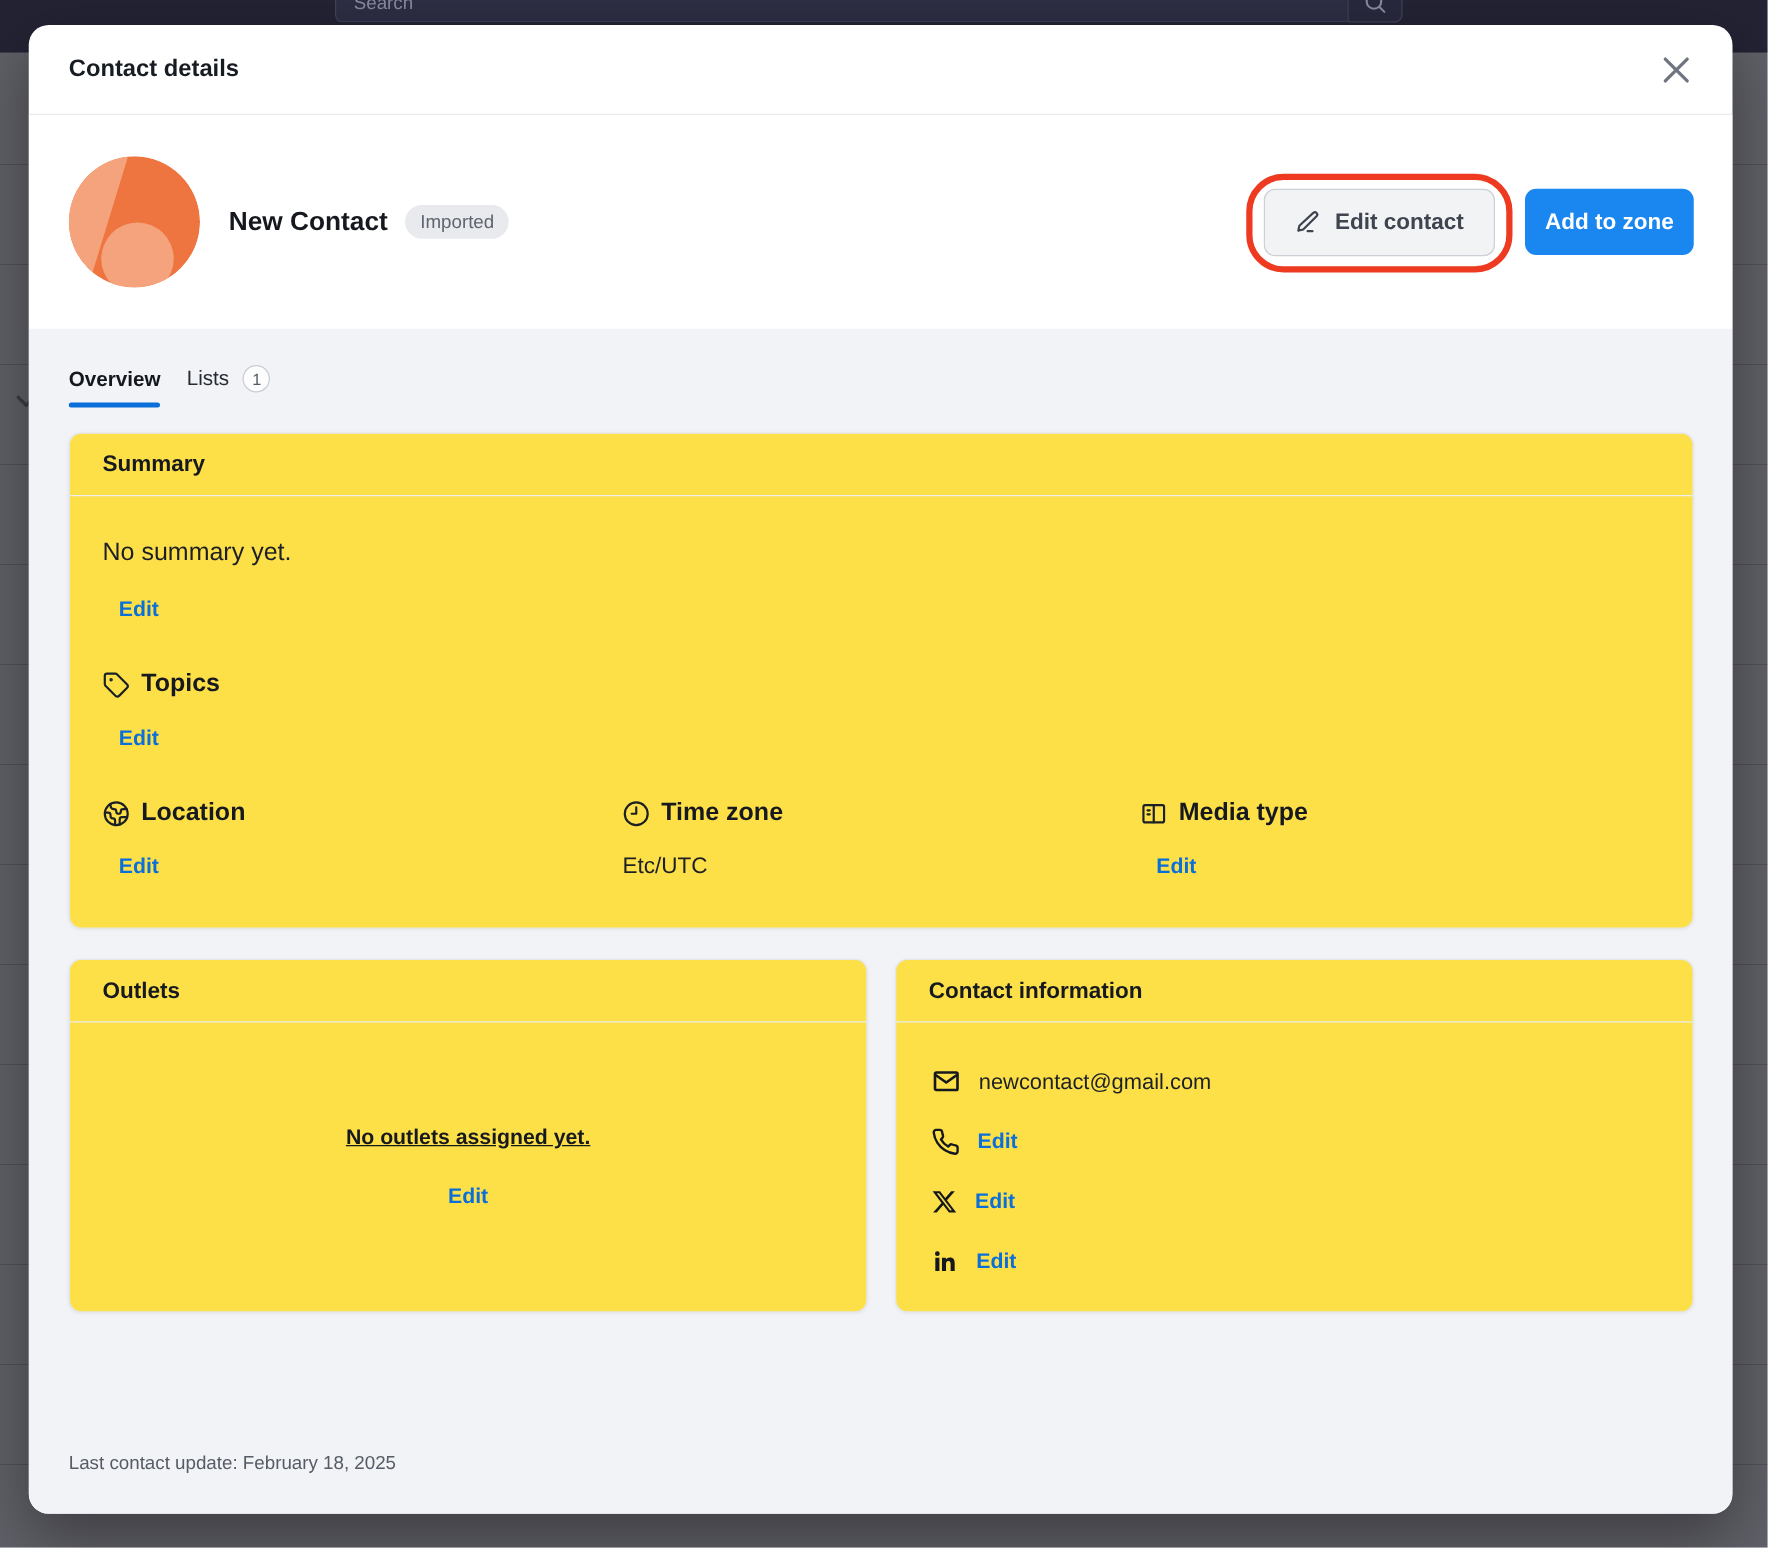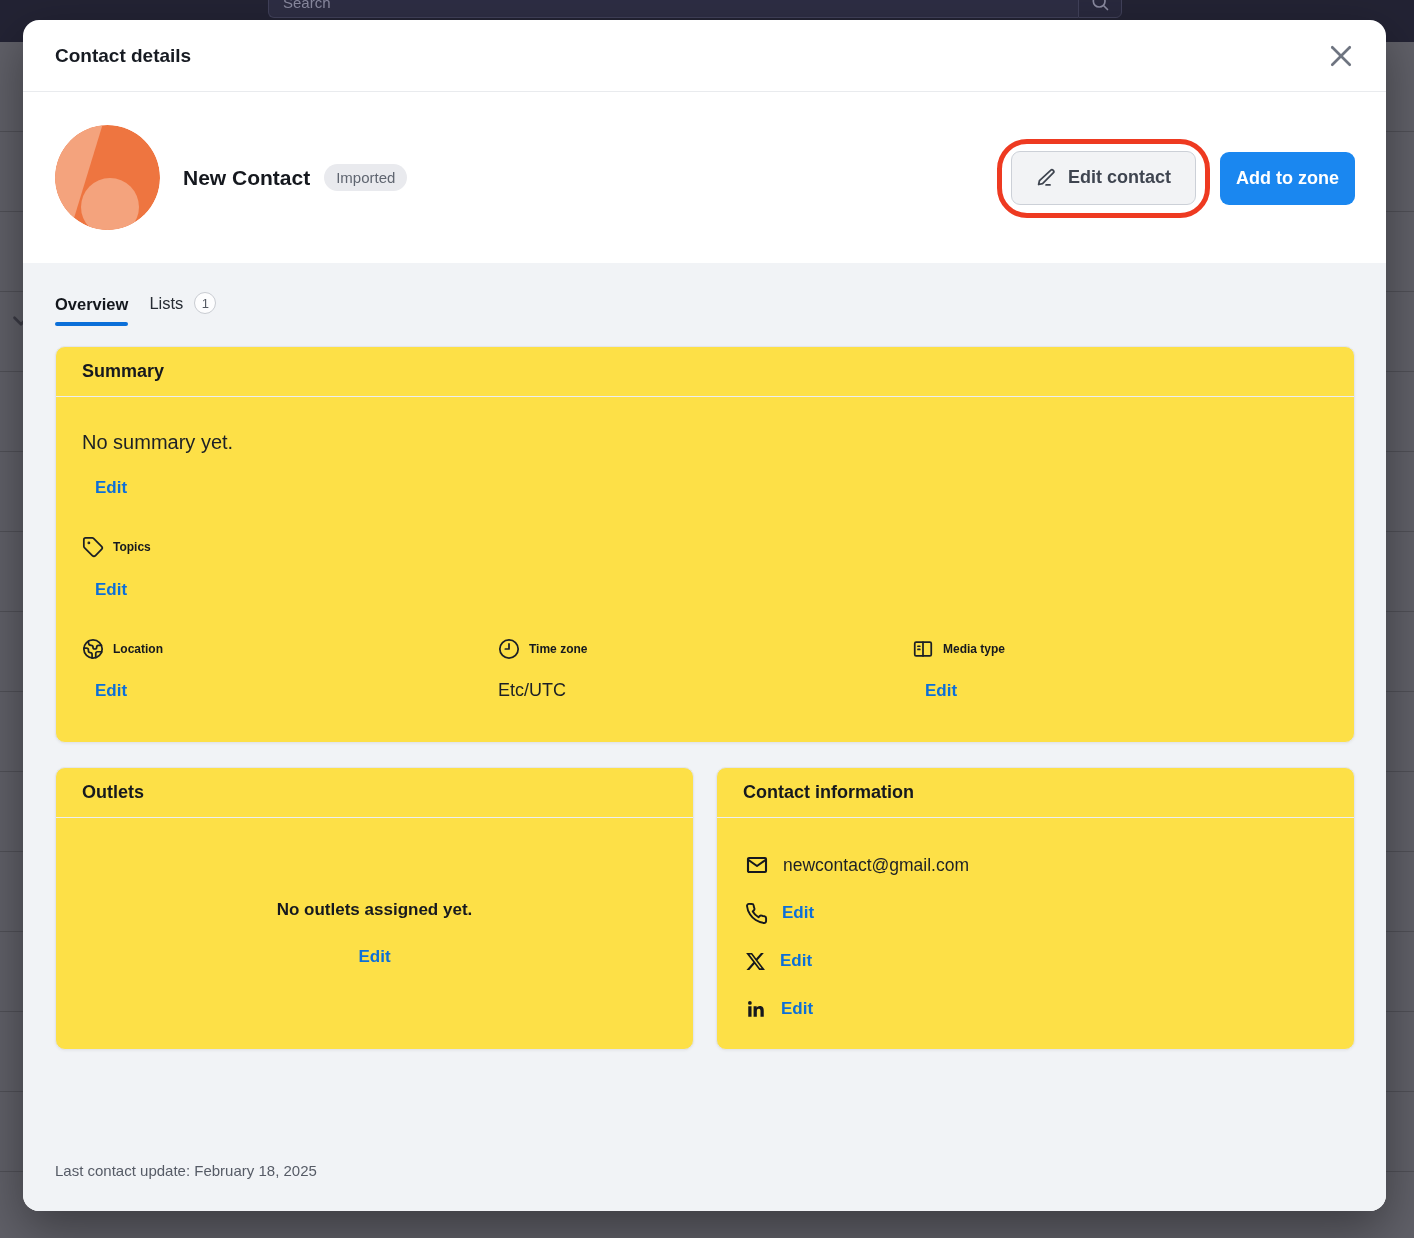--- a/index.html
+++ b/index.html
@@ -57,21 +57,21 @@
   .close-btn { width: 30px; height: 30px; color: #6e7480; cursor: pointer; display:flex; align-items:center; justify-content:center; background:none; border:none; }
 
   .hero { height: 171px; padding: 0 31px 0 32px; display: flex; align-items: center; background:#fff; }
   .avatar { width: 105px; height: 105px; border-radius: 50%; flex: 0 0 auto; }
   .name-wrap { display: flex; align-items: center; gap: 14px; margin-left: 23px; margin-right: auto; }
   .contact-name { font-size: 21px; font-weight: 700; color: #15181e; }
   .badge-pill {
     background: #e9eaee; color: #5f6570; font-size: 15px;
     padding: 5px 12px; border-radius: 999px;
   }
-  .hero-actions { display: flex; align-items: flex-end; gap: 24px; }
+  .hero-actions { display: flex; align-items: center; gap: 24px; }
   .annotation-wrap { position: relative; }
   .annotation-ring {
     position: absolute; left: -14px; right: -14px; top: -12px; bottom: -13px;
     border: 5px solid #ee3a21; border-radius: 30px; pointer-events: none;
   }
   .btn { border-radius: 9px; font-size: 18px; font-family: "Liberation Sans", sans-serif;
          display: inline-flex; align-items: center; justify-content: center; cursor: pointer; }
   .btn-secondary {
     height: 54px; padding: 0 24px; gap: 11px;
     background: #f2f3f5; border: 1px solid #ccd0d7; color: #3f4550; font-weight: 600;
@@ -109,34 +109,34 @@
     height: 50px; padding: 0 26px; display: flex; align-items: center;
     border-bottom: 1px solid #eceef2;
     font-size: 18px; font-weight: 700; color: #16191f;
   }
   .summary-card { margin-top: 20px; height: 397px; }
   .card-content { padding: 0 26px; }
   .empty-text { margin-top: 34px; font-size: 20px; color: #1c2026; }
   .link { color: #0b6fd9; font-weight: 600; font-size: 17px; text-decoration: none; cursor: pointer; display: inline-block; }
   .indent { margin-left: 13px; }
   .summary-card .edit-summary { margin-top: 24px; }
-  .section-label { display: flex; align-items: center; gap: 9px; font-size: 12px; font-weight: 700; color: #16191f; }
+  .section-label { display: flex; align-items: center; gap: 9px; font-size: 20px; font-weight: 700; color: #16191f; }
   .section-label svg { flex: 0 0 auto; color: #1b1f26; }
   .topics-label { margin-top: 38px; }
   .topics-edit { margin-top: 22px; }
   .fields-grid { display: grid; grid-template-columns: 416px 414px auto; margin-top: 38px; }
   .field-value { margin-top: 20px; font-size: 18px; color: #1c2026; }
   .field-edit { margin-top: 21px; }
 
   .cards-row { display: flex; gap: 22px; margin-top: 24px; }
   .half-card { width: 639px; height: 283px; }
   .outlets-content {
     height: 231px; display: flex; flex-direction: column; align-items: center; justify-content: center; gap: 27px;
   }
-  .outlets-empty { font-size: 17px; font-weight: 700; color: #16191f; }
+  .outlets-empty { font-size: 17px; font-weight: 700; color: #16191f; text-decoration: underline; }
 
   .ci-rows { padding: 23px 26px 0 28px; }
   .ci-row { height: 48px; display: flex; align-items: center; gap: 14px; }
   .ci-row svg { flex: 0 0 auto; color: #15181e; }
   .ci-text { font-size: 17.5px; color: #1c2026; }
 
   .modal-footer { margin-top: auto; margin-bottom: 32px; font-size: 15px; color: #565b66; }
 </style>
 </head>
 <body>

